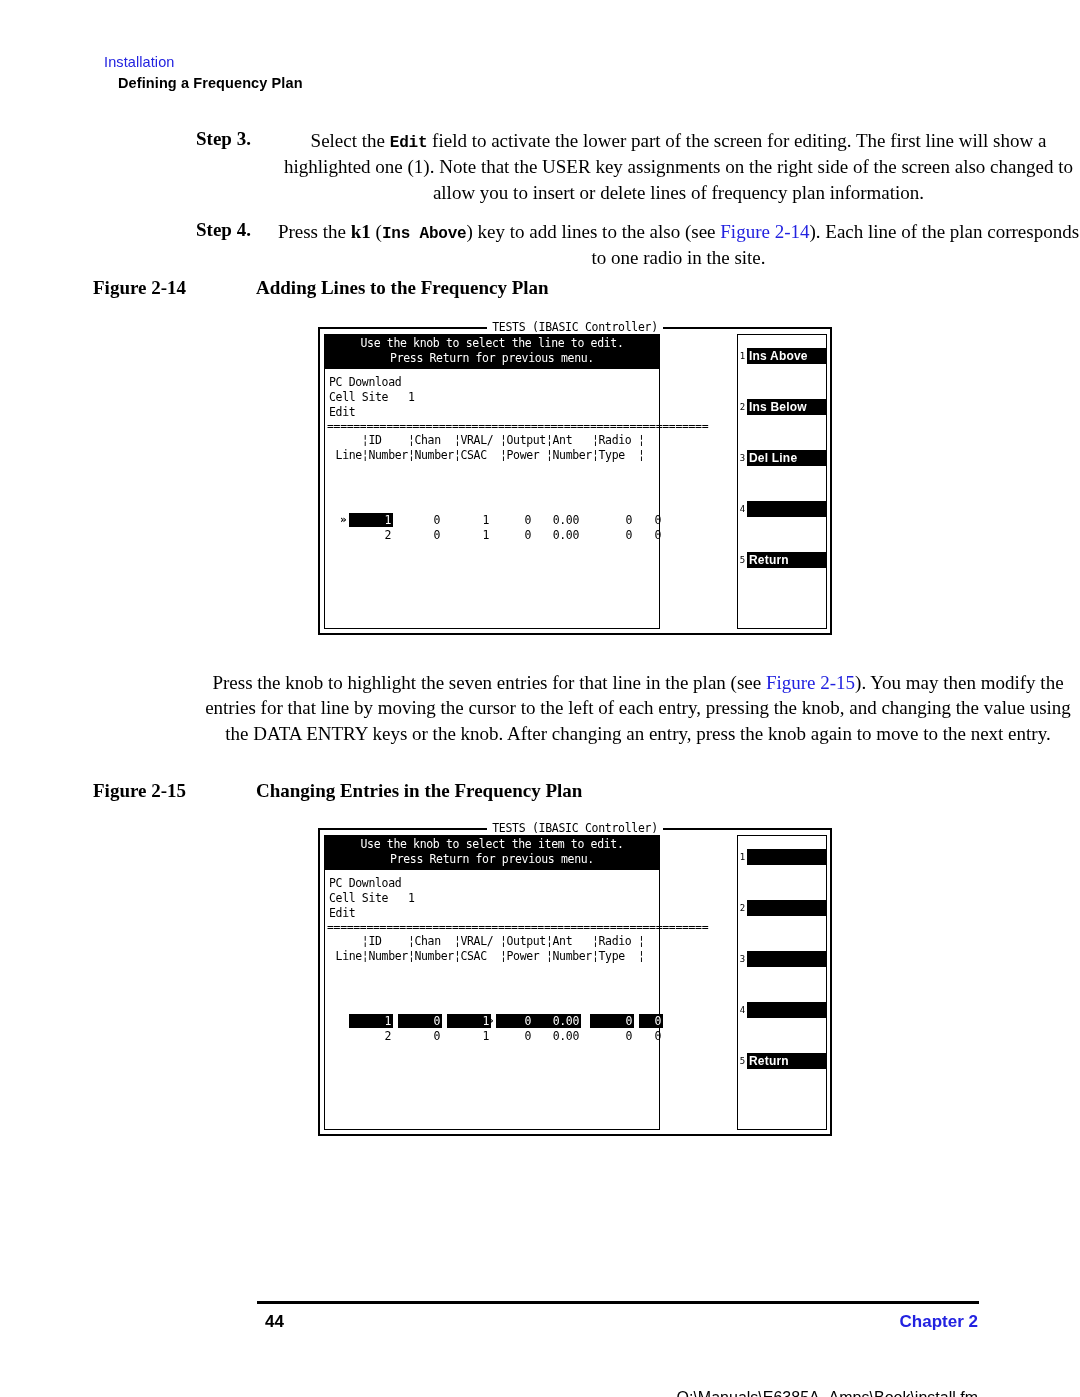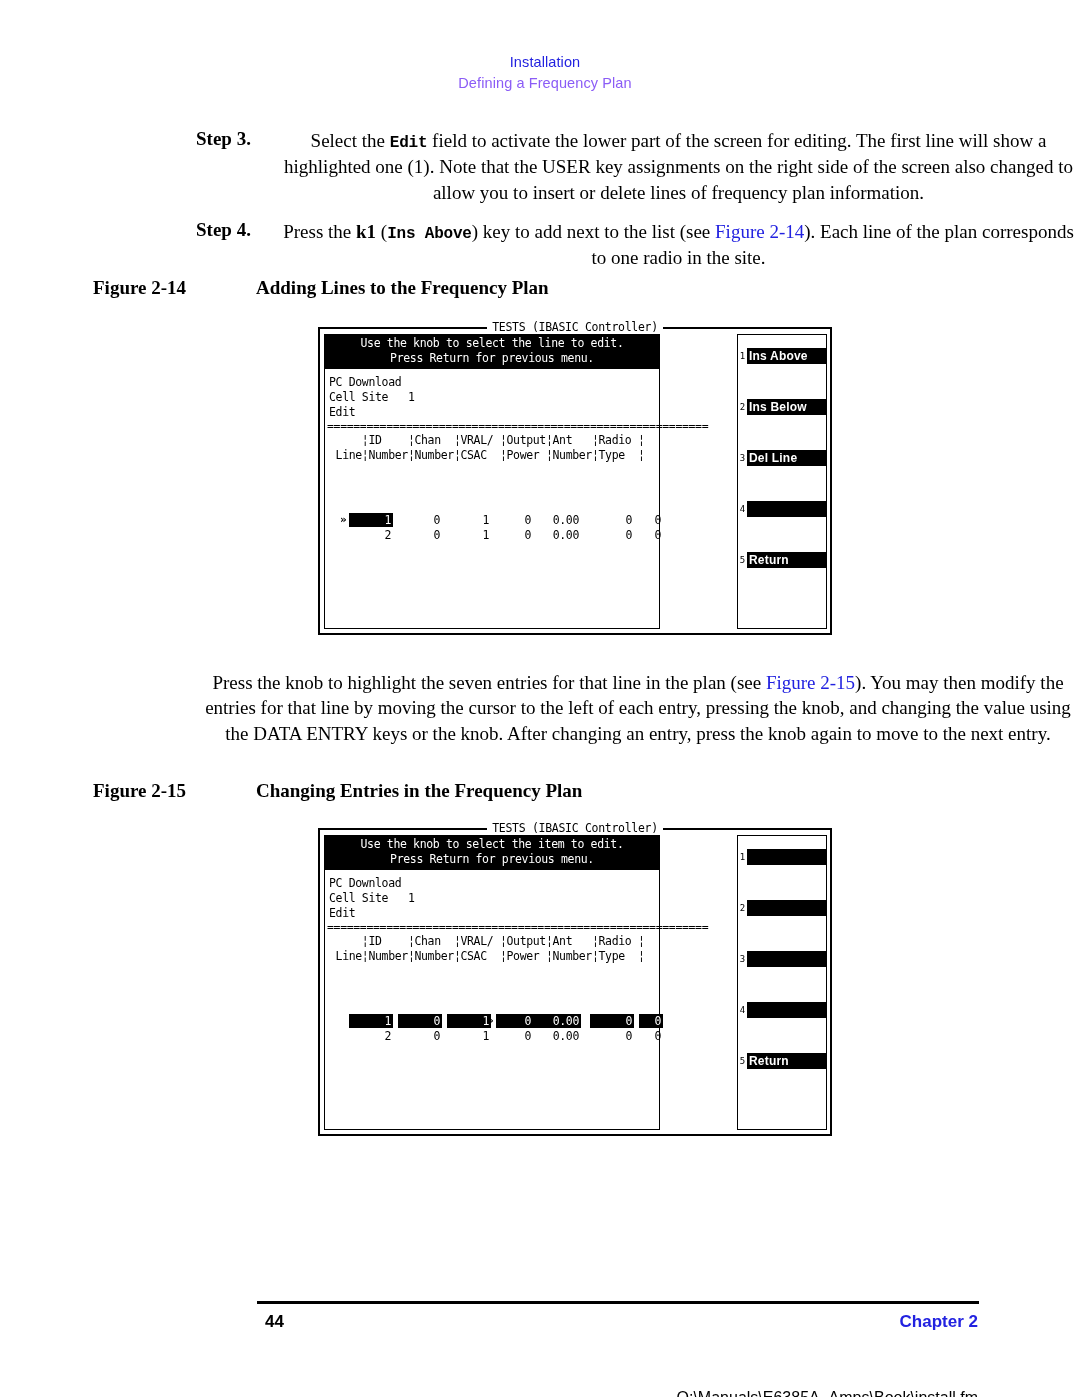--- a/index.html
+++ b/index.html
@@ -12,39 +12,39 @@
     height: 1397px;
     position: relative;
     font-family: "Liberation Serif", serif;
     color: #000000;
     overflow: hidden;
   }
 
   
   .pg-header {
     position: absolute;
-    left: 95px;
+    left: 104px;
     top: 52px;
     width: 900px;
-    text-align: center;
   }
   .pg-header .hdr-section {
     font-family: "Liberation Sans", sans-serif;
     font-size: 14.5px;
     color: #2222e0;
     line-height: 1.45;
     letter-spacing: .1px;
   }
   .pg-header .hdr-title {
     font-family: "Liberation Sans", sans-serif;
     font-size: 14.5px;
-    font-weight: normal;
-    color: #8b5cf6;
+    font-weight: bold;
+    color: #000000;
     line-height: 1.45;
     letter-spacing: .1px;
+    margin-left: 14px;
   }
 
   
   .steps {
     position: absolute;
     left: 0;
     top: 128px;
     width: 1080px;
   }
   .step {
@@ -290,21 +290,21 @@
   <div class="hdr-title">Defining a Frequency Plan</div>
 </div>
 
 <div class="steps" id="steps-top">
     <div class="step">
       <div class="step-label">Step 3.</div>
       <div class="step-body"><span>Select the </span><span class="mono-inline">Edit</span><span> field to activate the lower part of the screen for editing. The first line will show a highlighted one (1). Note that the USER key assignments on the right side of the screen also changed to allow you to insert or delete lines of frequency plan information.</span></div>
     </div>
     <div class="step">
       <div class="step-label">Step 4.</div>
-      <div class="step-body"><span>Press the </span><span class="key-b">k1</span><span> (</span><span class="mono-inline">Ins Above</span><span>) key to add next to the list (see </span><span class="xref">Figure 2-14</span><span>). Each line of the plan corresponds to one radio in the site.</span></div>
+      <div class="step-body"><span>Press the </span><span class="key-b">k1</span><span> (</span><span class="mono-inline">Ins Above</span><span>) key to add lines to the also (see </span><span class="xref">Figure 2-14</span><span>). Each line of the plan corresponds to one radio in the site.</span></div>
     </div>
   </div>
 
 <div class="fig-caption" id="fig0-caption" style="top:277px;">
   <div class="fc-num">Figure 2-14</div>
   <div class="fc-title">Adding Lines to the Frequency Plan</div>
 </div>
 <div class="screen" id="fig0-screen" style="left:318px; top:327px;">
     <div class="scr-title"><span>TESTS (IBASIC Controller)</span></div>
     <div class="scr-main">

